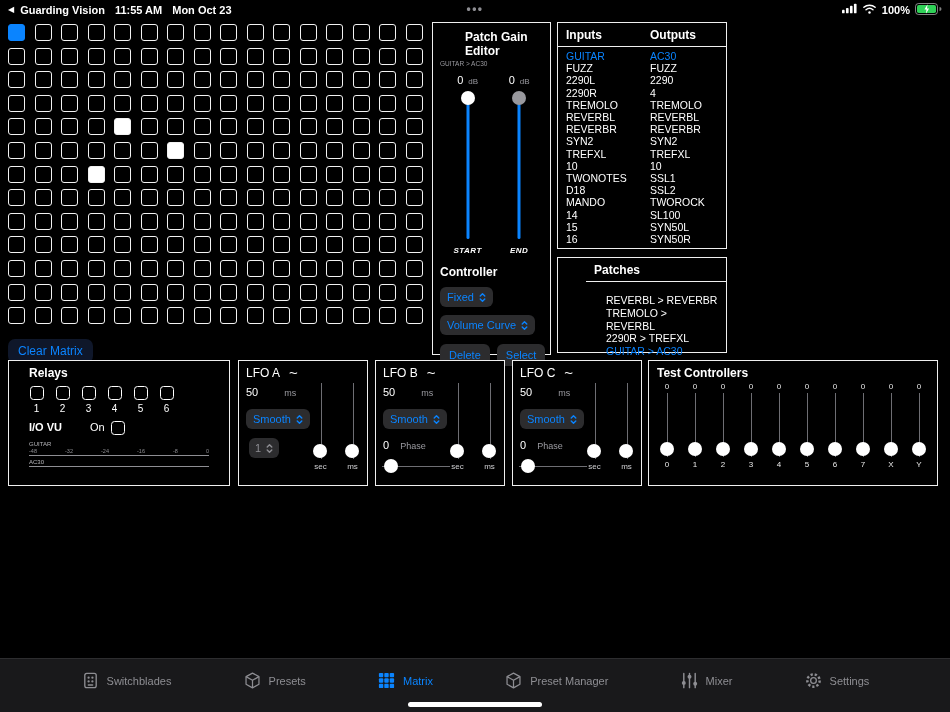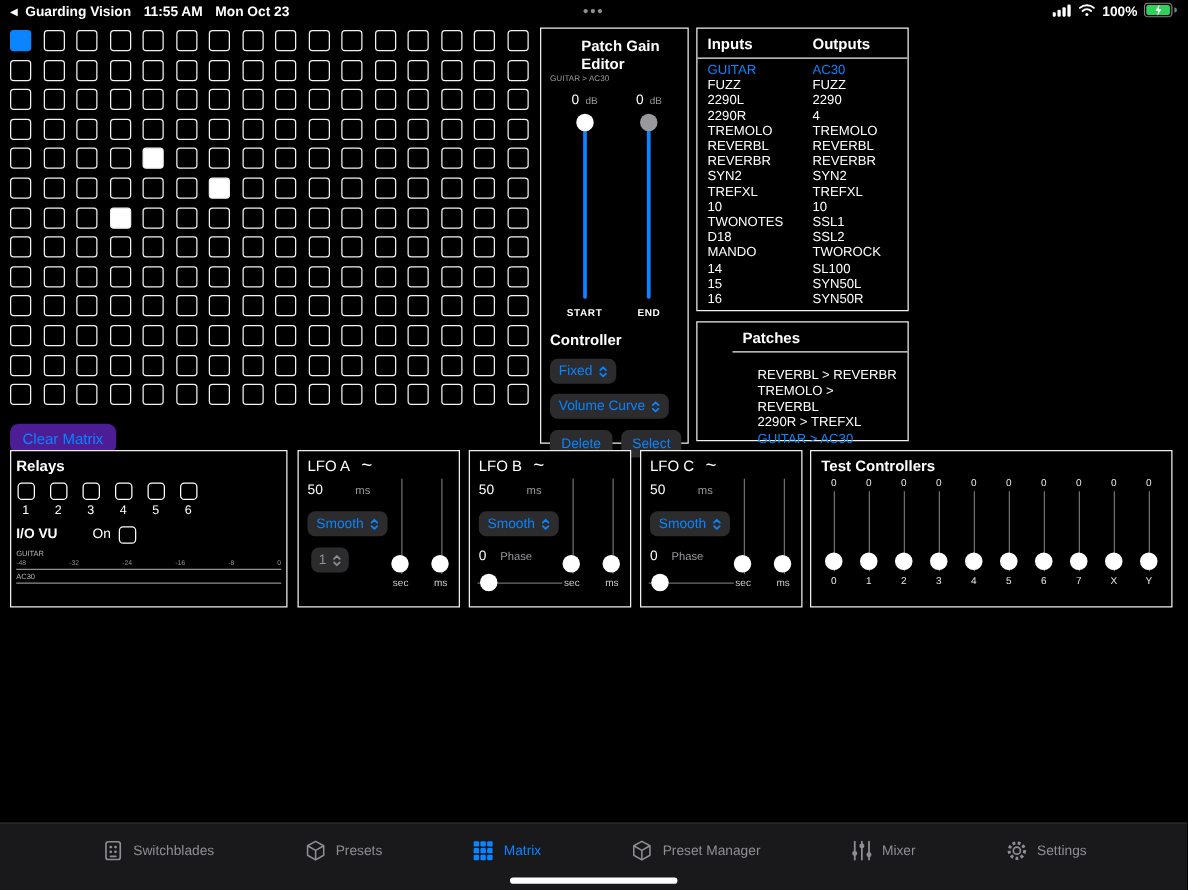--- a/index.html
+++ b/index.html
@@ -14,41 +14,41 @@
   .sb-right{margin-left:auto;display:flex;align-items:center;gap:5px;}
   .mt-dots{position:absolute;top:2px;left:50%;transform:translateX(-50%);
            color:#8e8e93;font-size:12px;letter-spacing:1.5px;font-weight:700;}
 
   
   .matrix-grid{position:absolute;left:8px;top:24px;display:grid;
                grid-template-columns:repeat(16,17px);grid-auto-rows:17px;column-gap:9.5px;row-gap:6.6px;}
   .cell{box-sizing:border-box;border:1.5px solid #f2f2f2;border-radius:3px;background:#000;}
   .cell.on{background:#fff;}
   .cell.selected{background:#0a84ff;border-color:#0a84ff;}
-  .clear-btn{position:absolute;left:8px;top:339px;background:#4c1d95;border:none;border-radius:7px;
+  .clear-btn{position:absolute;left:8px;top:339px;background:#0f172a;border:none;border-radius:7px;
              color:#0a84ff;font-size:12px;padding:5px 10px;font-family:inherit;}
 
   
   .panel{position:absolute;border:1px solid #efefef;background:#000;box-sizing:border-box;}
 
   
   .pge{left:432px;top:22px;width:119px;height:333px;padding:7px;}
   .pge-title{font-size:12px;font-weight:700;padding-left:25px;}
   .pge-sub{font-size:6.5px;color:#9a9aa0;margin-top:2px;}
   .pge-sliders{display:flex;justify-content:space-around;margin-top:7px;}
   .pge-col{display:flex;flex-direction:column;align-items:center;}
   .pge-valrow{display:flex;align-items:baseline;gap:5px;}
   .pge-val{font-size:11px;}
   .pge-unit{font-size:8px;color:#9a9aa0;}
   .pge-slider{position:relative;width:16px;height:150px;margin-top:5px;}
   .pge-track{position:absolute;left:50%;top:9px;bottom:2px;width:3px;transform:translateX(-50%);
              background:#0a84ff;border-radius:2px;}
   .pge-knob{position:absolute;top:0;left:50%;transform:translateX(-50%);}
   .pge-knob.gray{background:#98989d;}
-  .pge-label{font-size:8px;font-weight:700;margin-top:5px;letter-spacing:.5px;}
+  .pge-label{font-size:8px;font-weight:700;margin-top:5px;letter-spacing:.5px;font-style:italic;}
   .pge-controller{font-size:12px;font-weight:700;margin-top:10px;}
   .dd{display:inline-flex;align-items:center;gap:5px;background:#2c2c2e;border:none;border-radius:6px;
       color:#0a84ff;font-size:11px;padding:4px 7px;font-family:inherit;}
   .gray-dd{color:#8e8e93;}
   .pge .dd{margin-top:8px;}
   .pge-buttons{display:flex;gap:7px;margin-top:9px;}
   .btn{background:#2c2c2e;border:none;border-radius:6px;color:#0a84ff;font-size:11px;
        padding:5px 9px;font-family:inherit;}
   .chev svg{display:block;}
 
@@ -61,21 +61,21 @@
   .io-item{font-size:10.5px;line-height:12.2px;}
   .sel{color:#0a84ff;}
 
   
   .patches{left:557px;top:257px;width:170px;height:96px;}
   .patches-head{font-size:12px;font-weight:700;padding:5px 8px 4px;border-bottom:1px solid #efefef;margin-left:28px;}
   .patches-list{padding:12px 8px 0;}
   .patch-item{font-size:10.5px;line-height:12.8px;margin-left:40px;}
 
   
-  .relays{left:8px;top:360px;width:222px;height:126px;padding:5px 4px;}
+  .relays{left:8px;top:360px;width:222px;height:126px;padding:5px 20px;}
   .panel-title{font-size:12px;font-weight:700;}
   .relay-row{display:flex;gap:11px;margin-top:6px;}
   .relay-col{display:flex;flex-direction:column;align-items:center;gap:3px;width:15px;}
   .checkbox{width:14px;height:14px;border:1.5px solid #fff;border-radius:3.5px;box-sizing:border-box;background:#000;}
   .relay-num{font-size:10px;}
   .iovu-row{display:flex;align-items:flex-start;margin-top:7px;}
   .iovu-label{font-size:11px;font-weight:700;}
   .on-label{font-size:11px;margin-left:28px;margin-right:6px;}
   .vu{margin-top:6px;}
   .vu-name{font-size:6px;color:#b5b5b9;}

